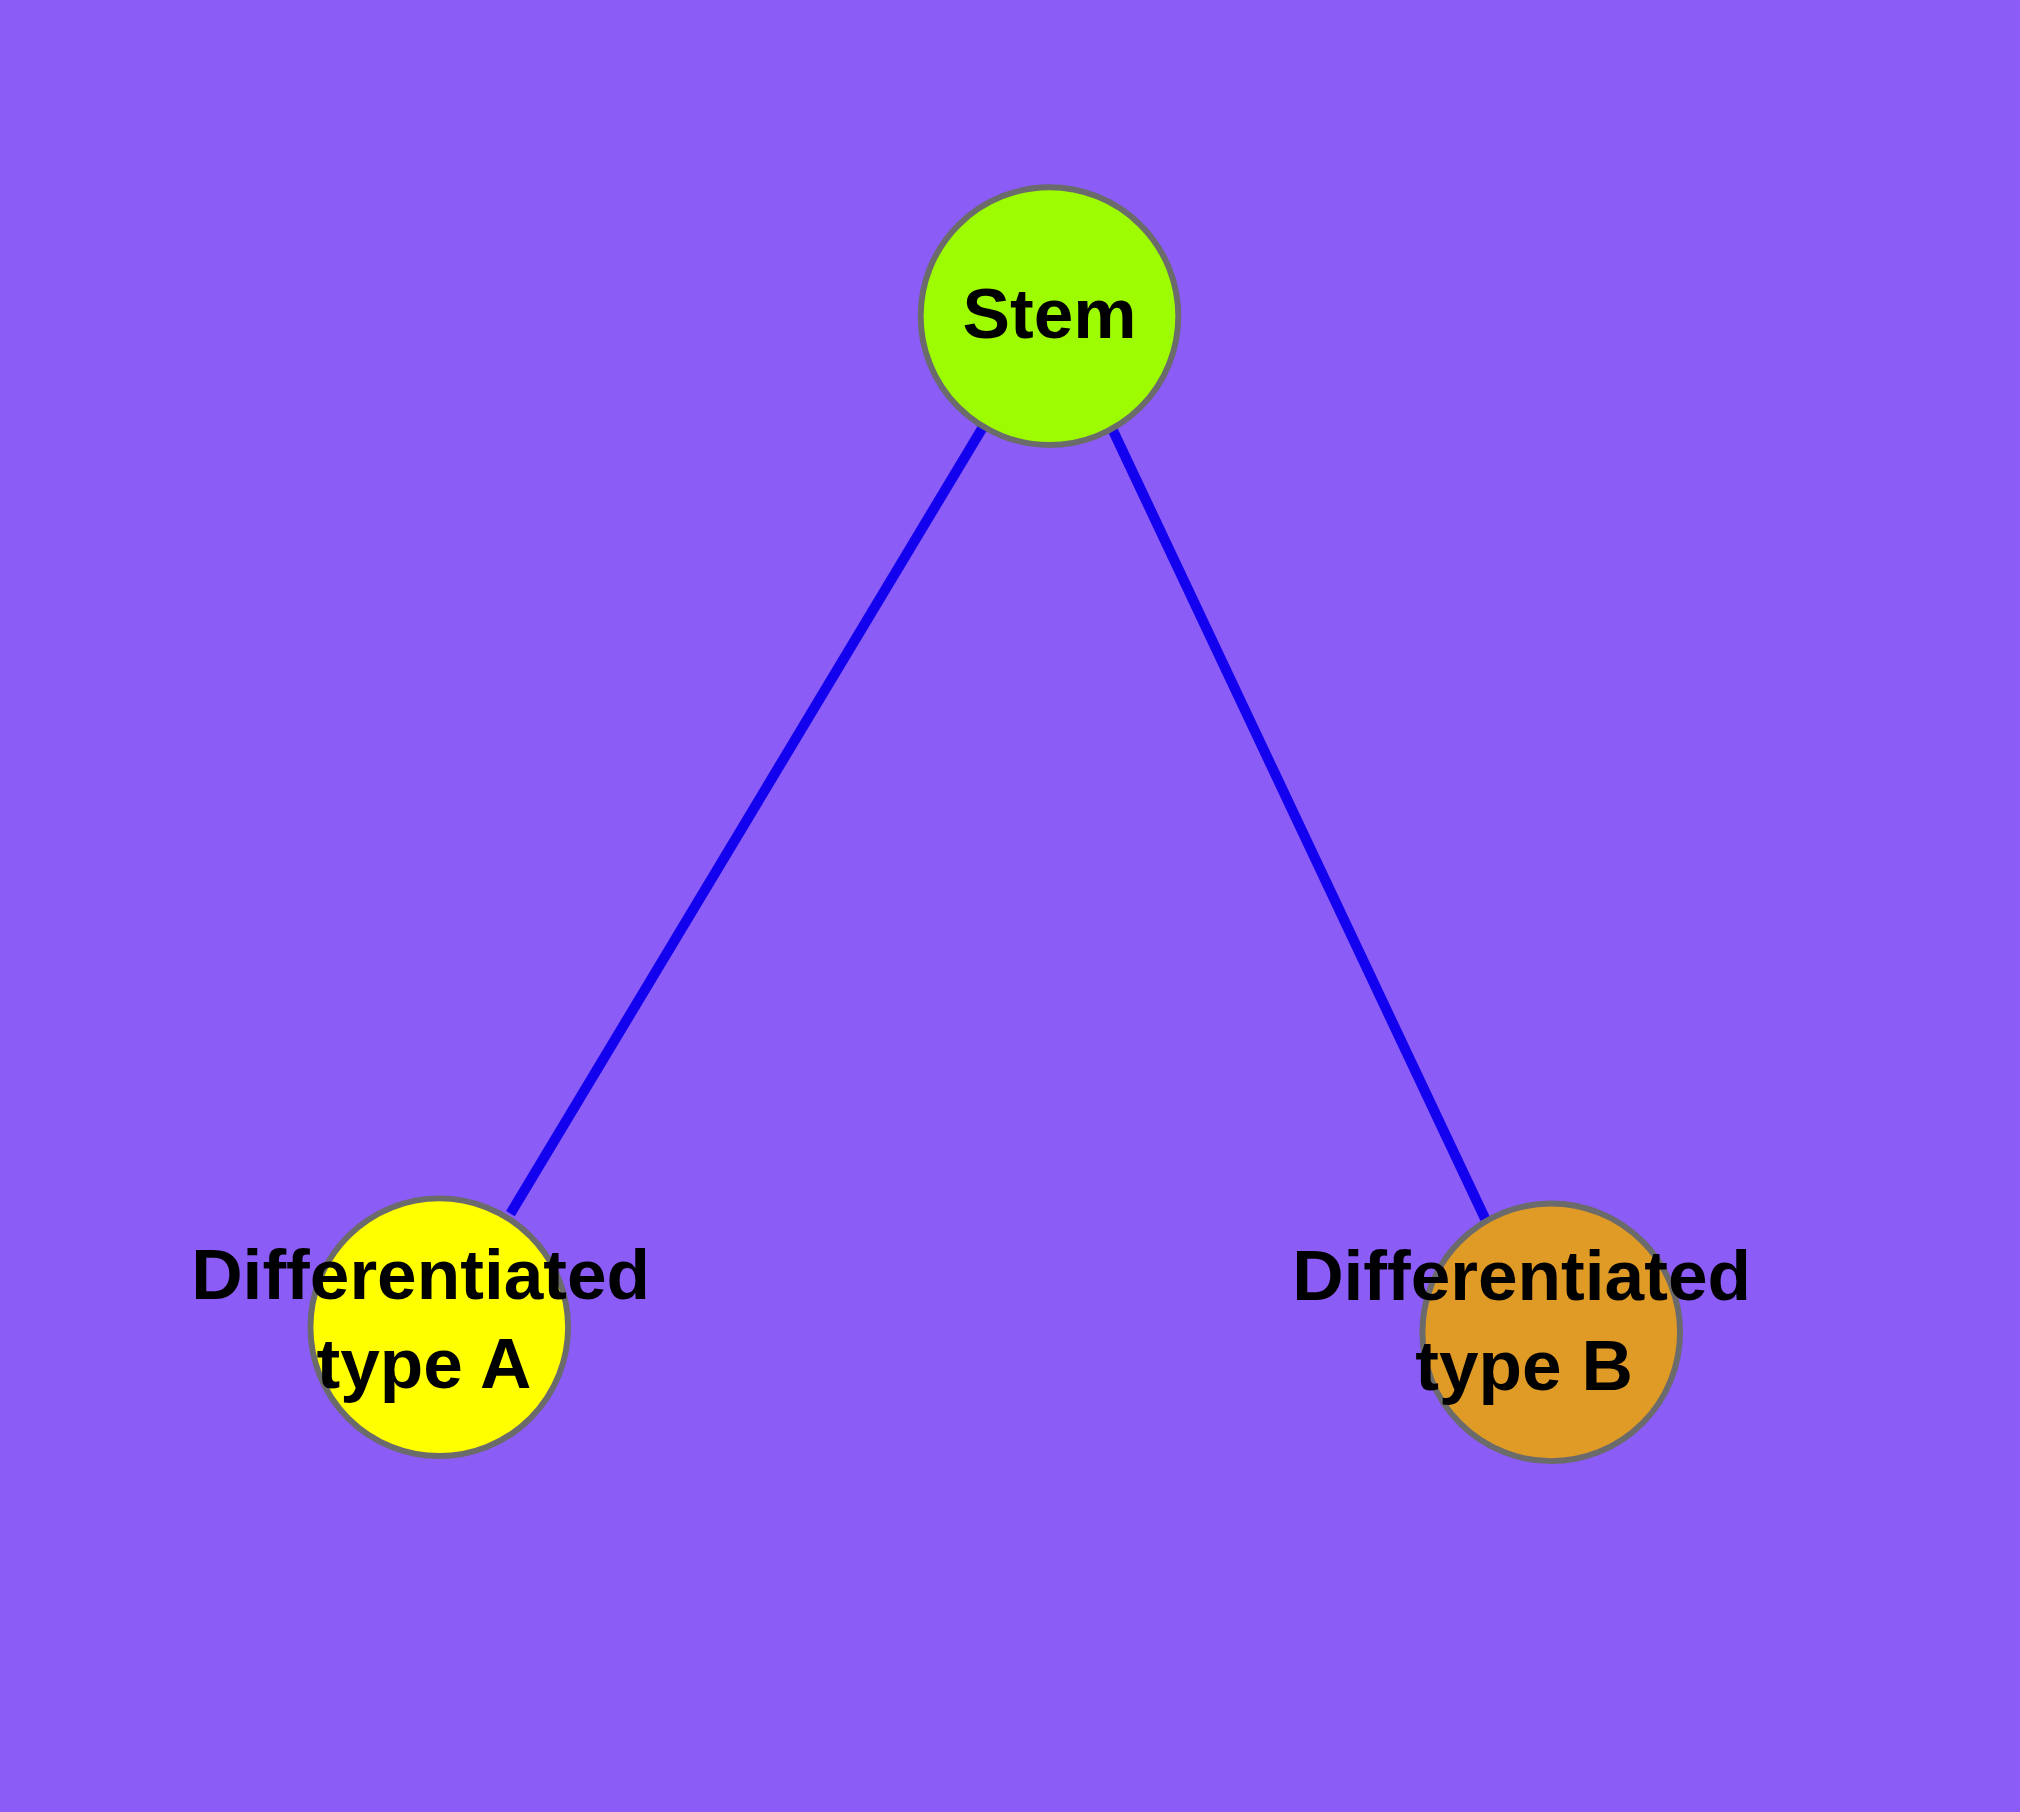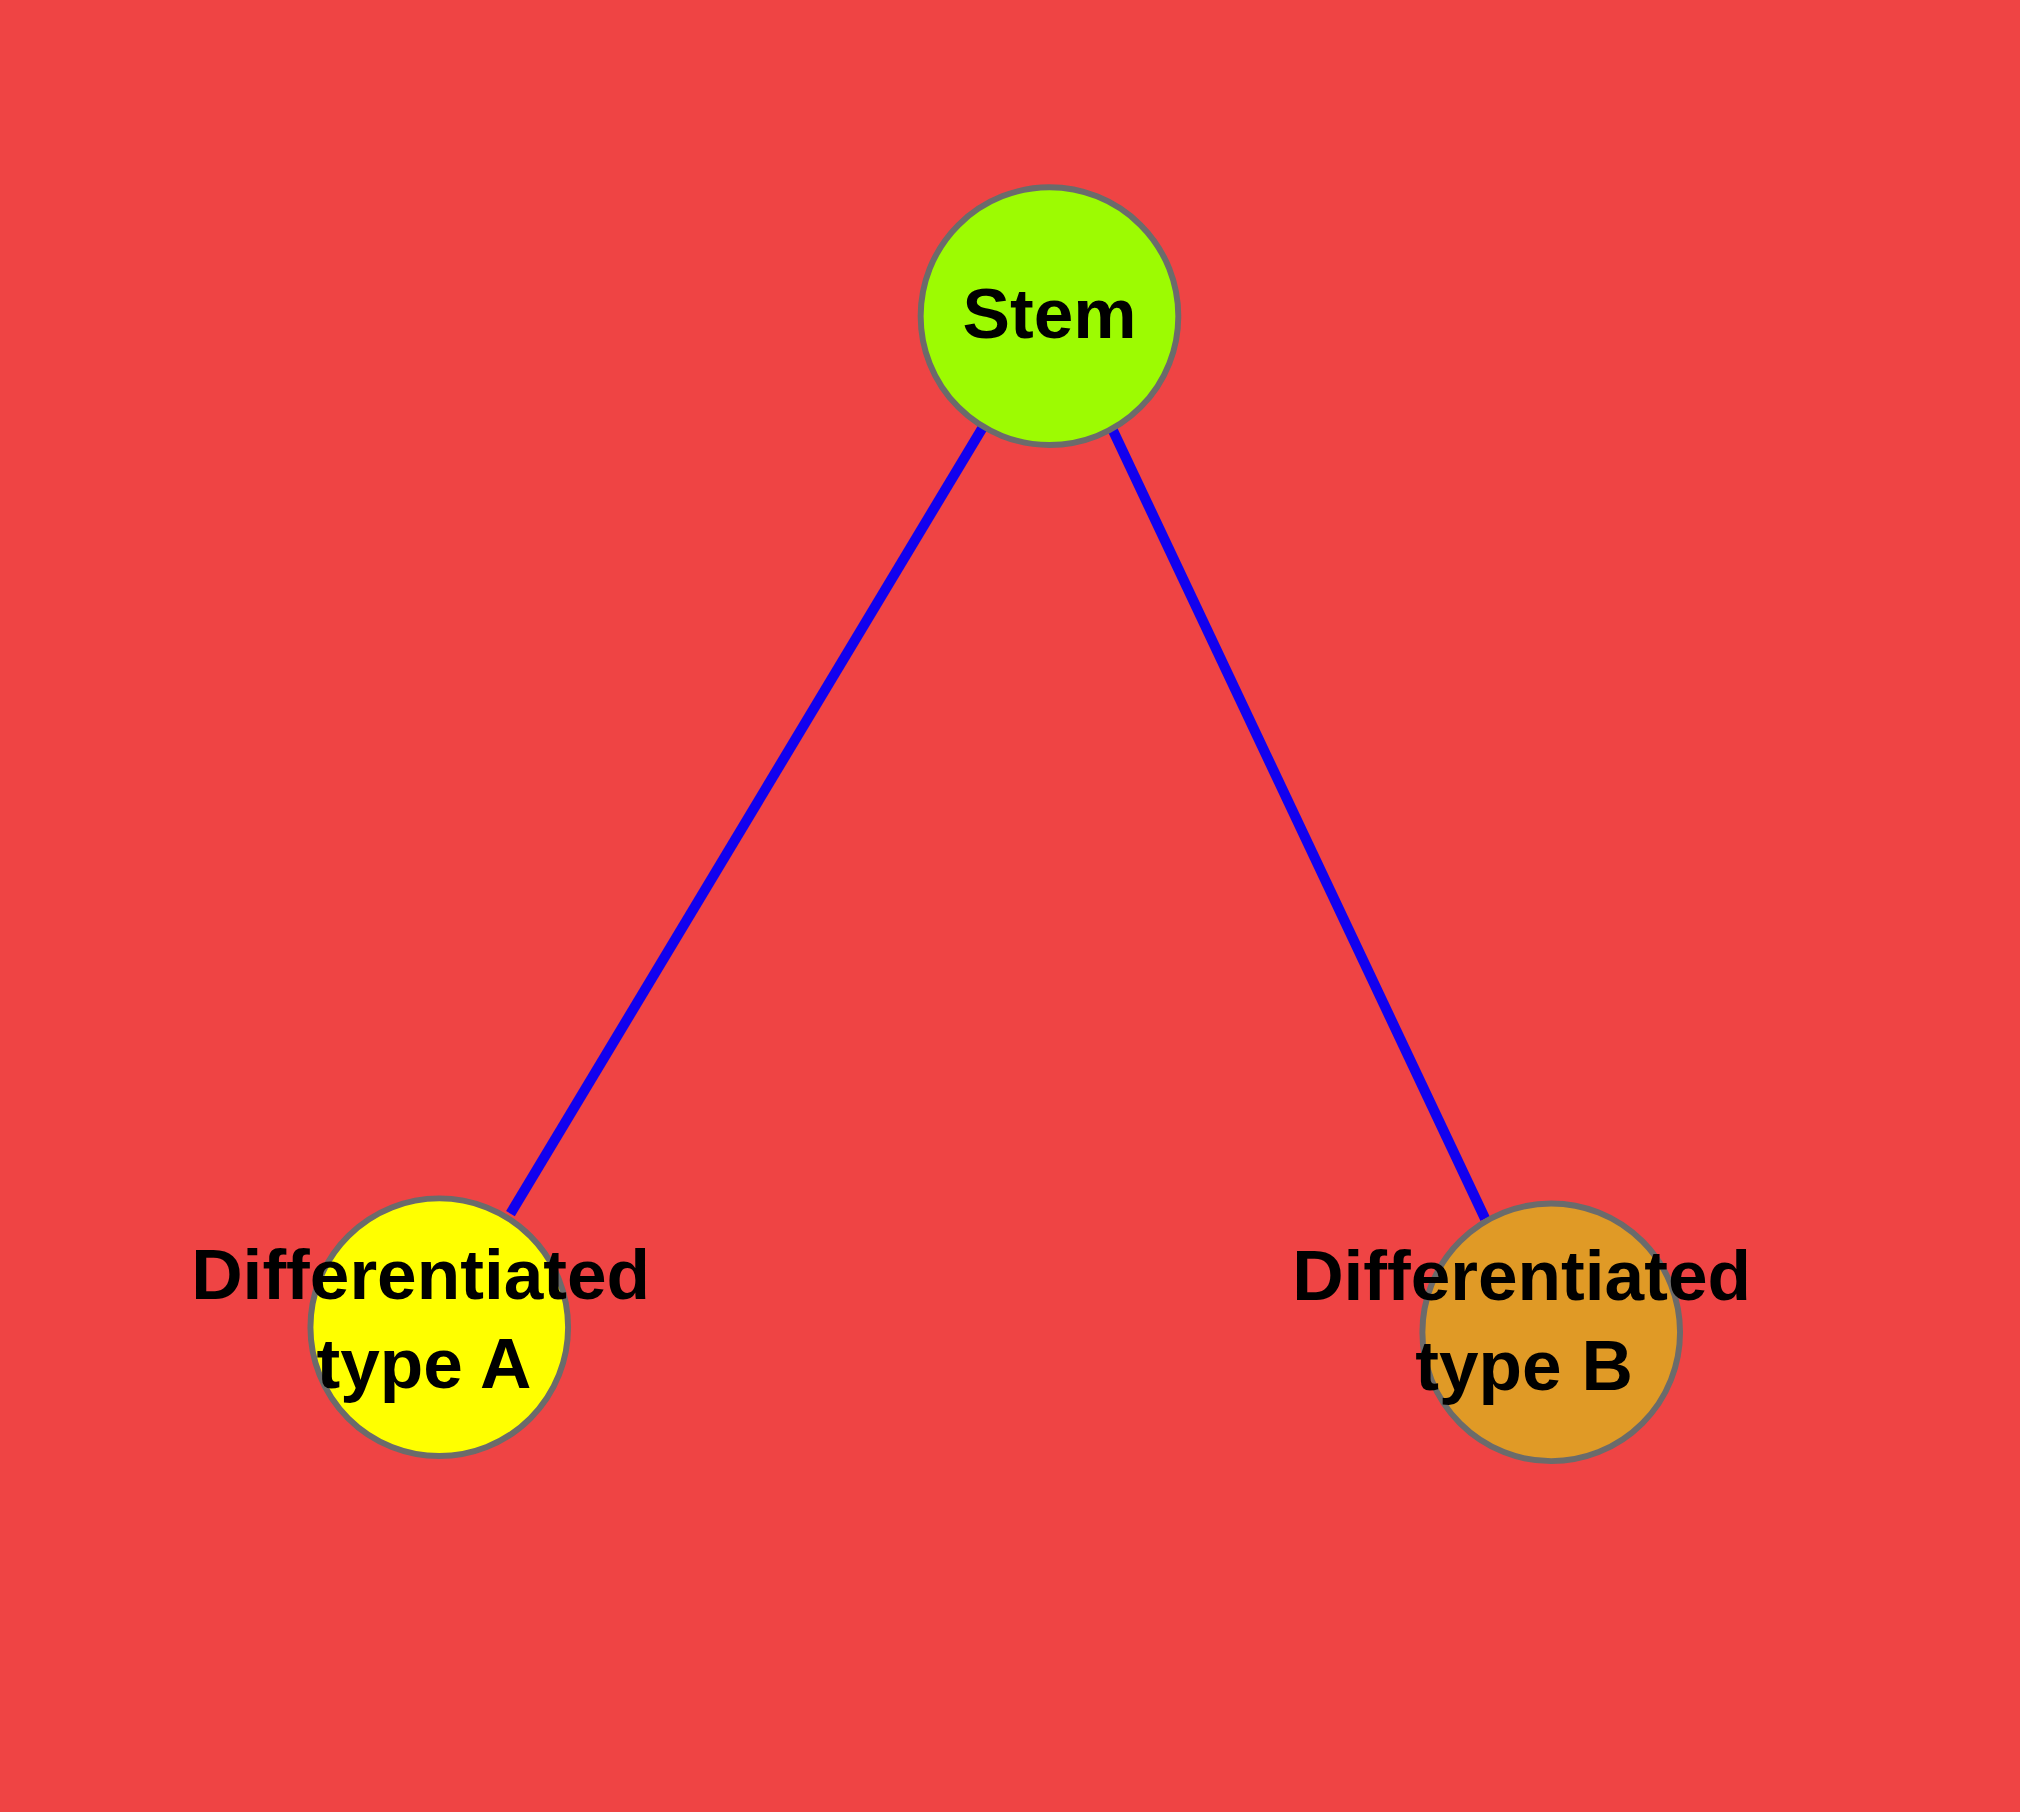--- a/index.html
+++ b/index.html
@@ -4,21 +4,21 @@
 <style>
   html, body {
     margin: 0;
     padding: 0;
     background: #ccccf2;
   }
   #canvas {
     position: relative;
     width: 2021px;
     height: 1812px;
-    background: #ef4444;
+    background: #8b5cf6;
     overflow: hidden;
     font-family: "Liberation Sans", sans-serif;
   }
   #graph-svg {
     position: absolute;
     left: 0;
     top: 0;
     width: 2021px;
     height: 1812px;
     display: block;

